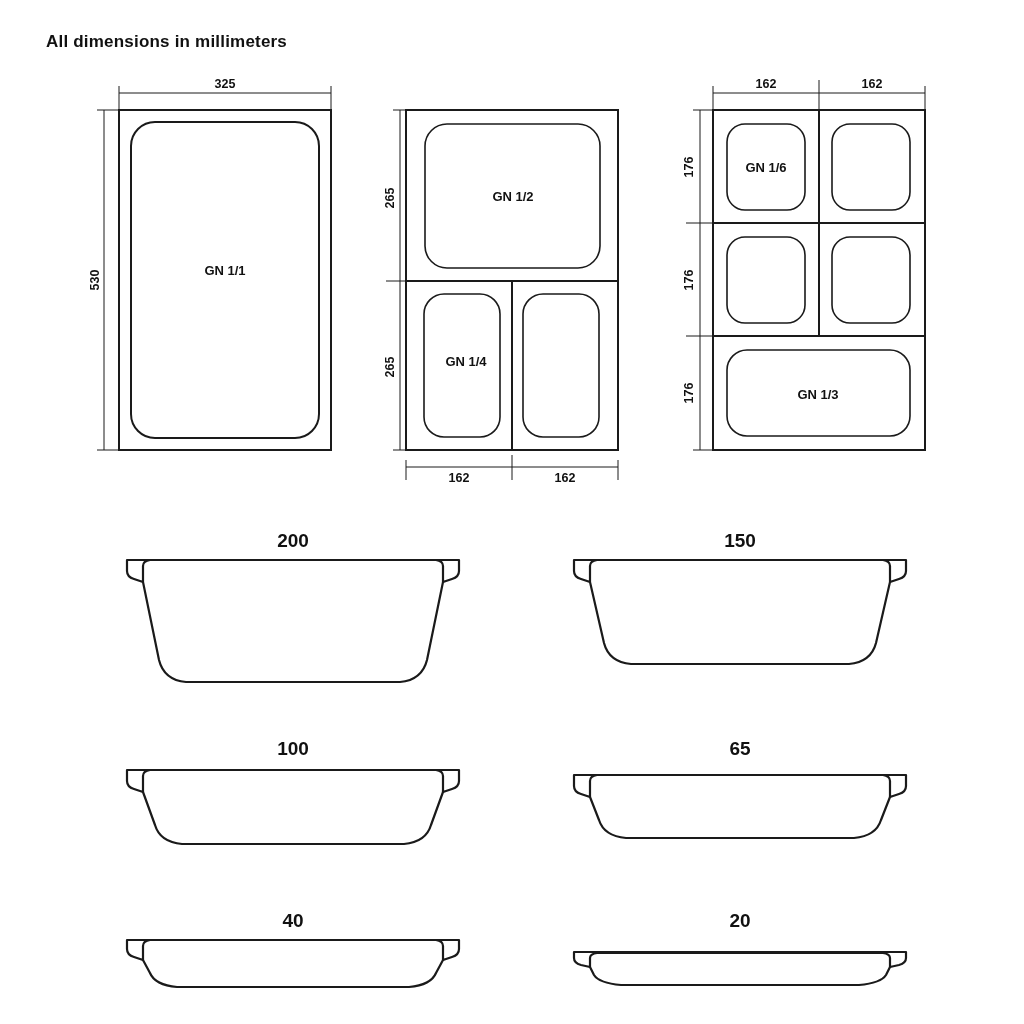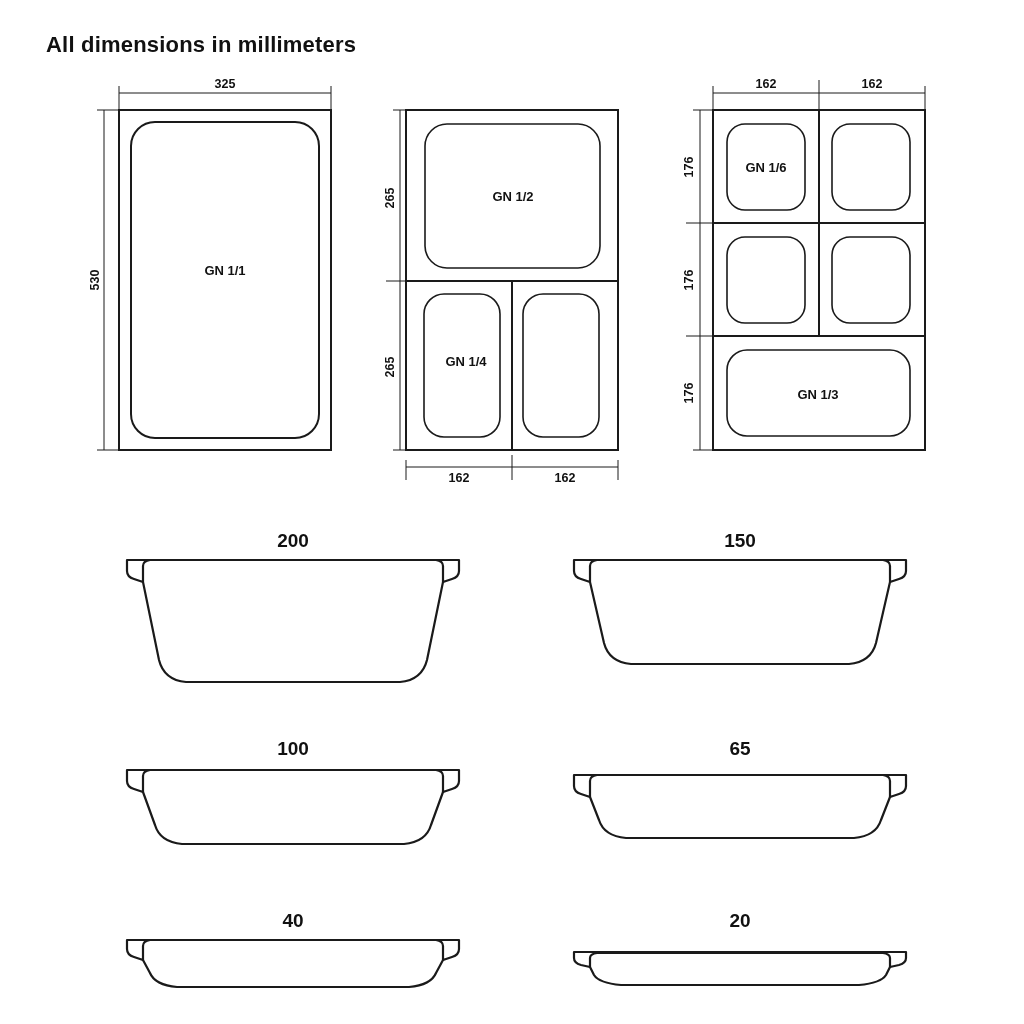--- a/index.html
+++ b/index.html
@@ -17,21 +17,21 @@
   }
   #stage {
     position: relative;
     width: 1024px;
     height: 1024px;
   }
   .title {
     position: absolute;
     left: 46px;
     top: 32px;
-    font-size: 22px;
+    font-size: 17px;
     font-weight: bold;
     letter-spacing: 0.2px;
     color: #111;
   }
   svg.sheet {
     position: absolute;
     left: 0;
     top: 0;
     width: 1024px;
     height: 1024px;

